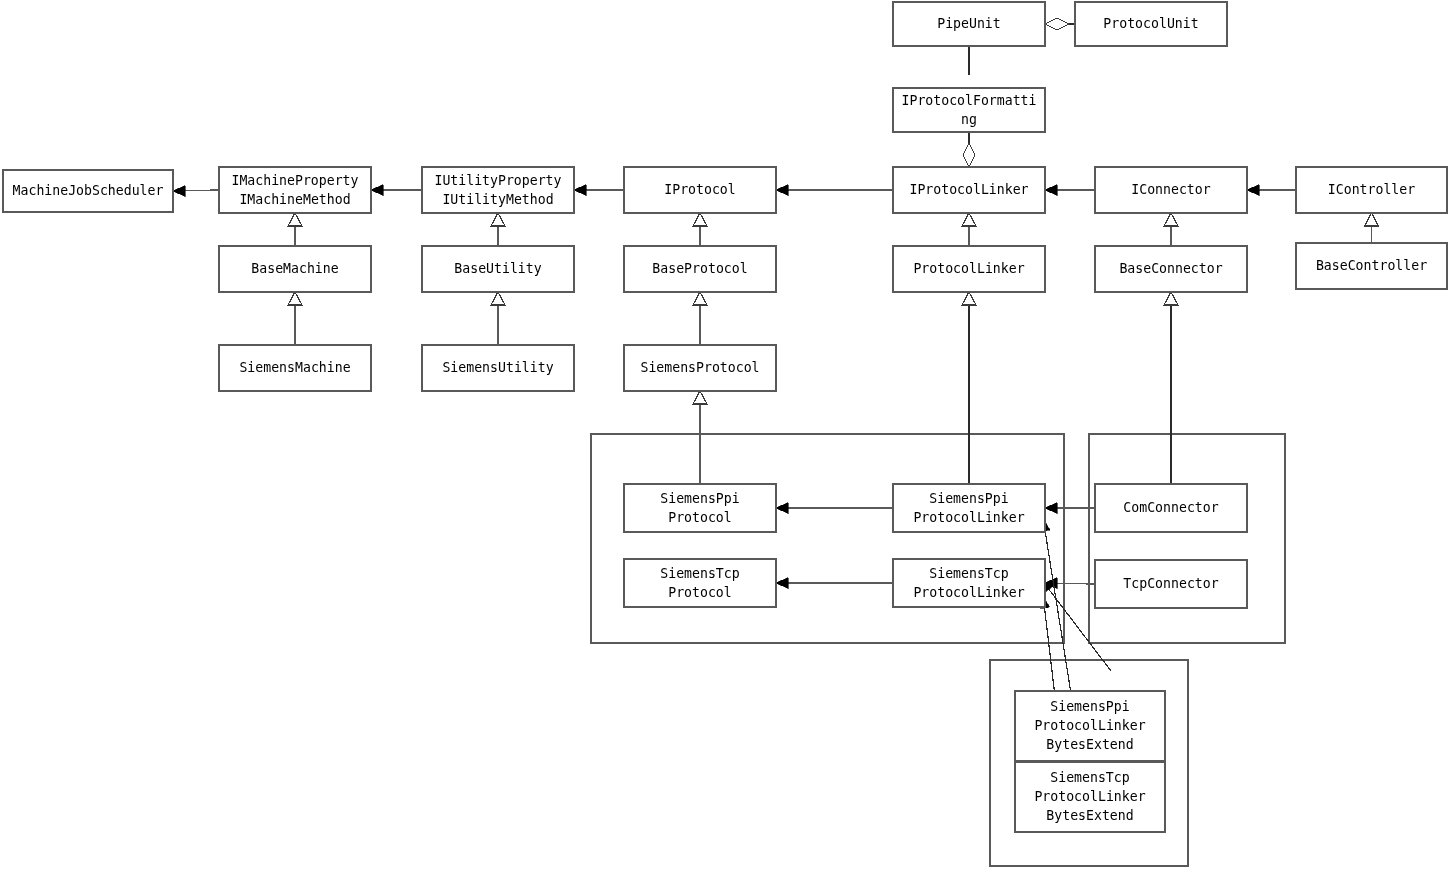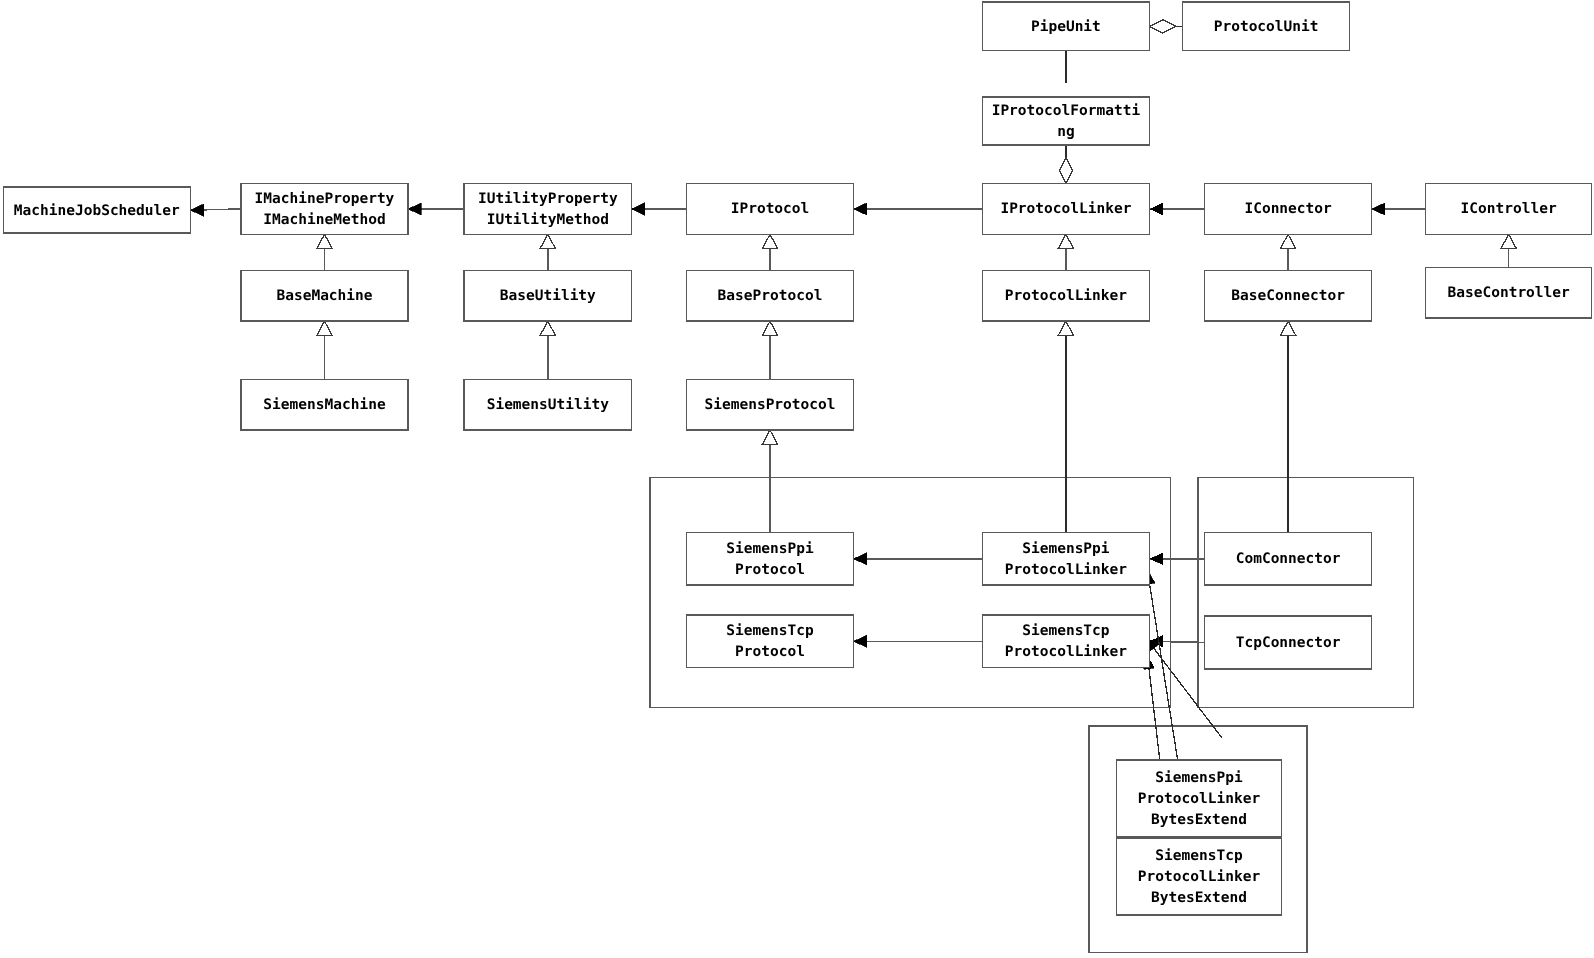--- a/index.html
+++ b/index.html
@@ -10,21 +10,20 @@
   body {
     width: 1449px;
     height: 871px;
     font-family: "DejaVu Sans Mono", monospace;
     overflow: hidden;
   }
   #diagram-root {
     position: relative;
     width: 1222px;
     height: 871px;
-    font-weight: bold;
   }
   svg.uml {
     position: absolute;
     left: 0;
     top: 0;
     width: 1449px;
     height: 871px;
     shape-rendering: crispEdges;
   }
   .node-rect {

